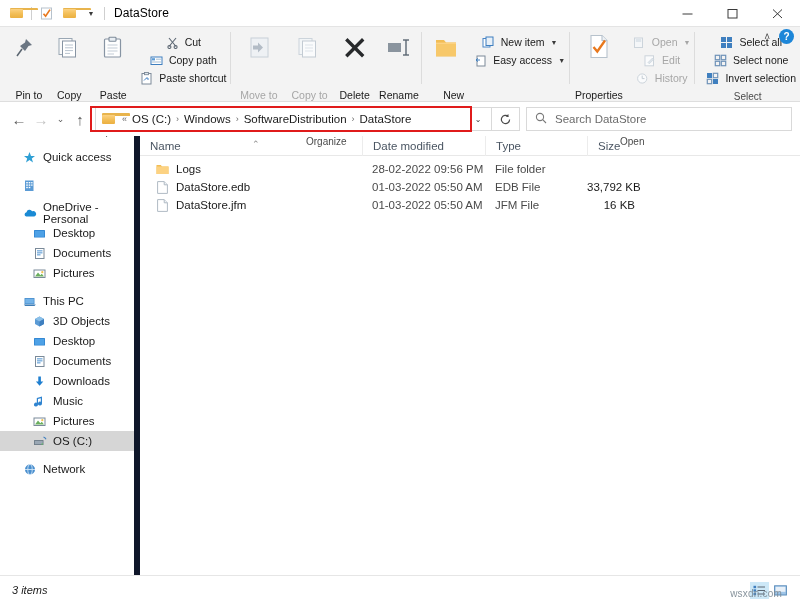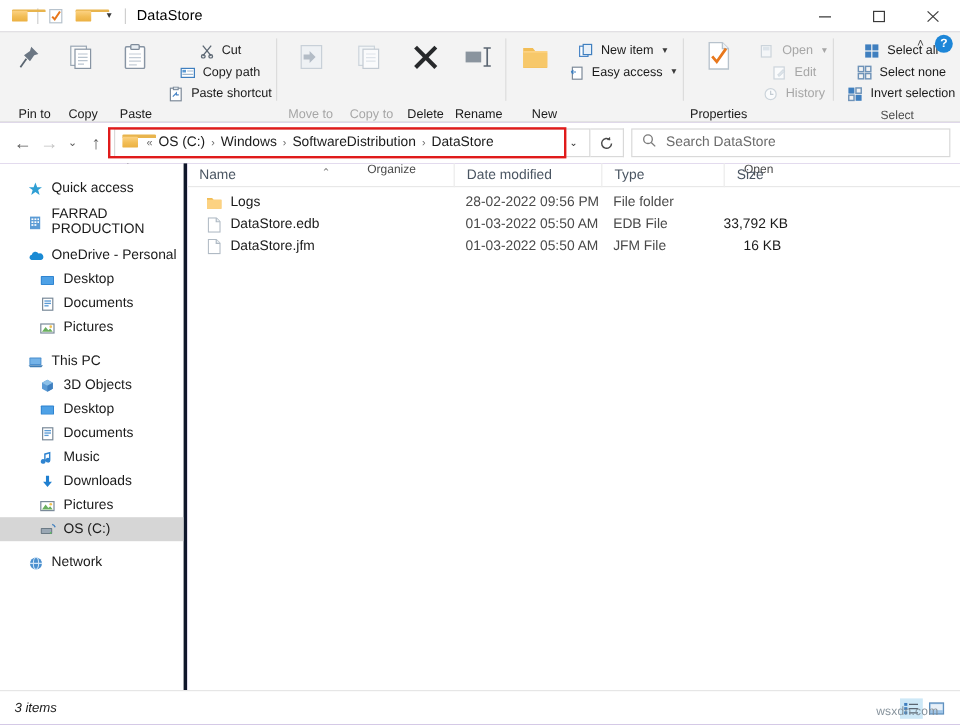--- a/index.html
+++ b/index.html
@@ -68,21 +68,21 @@
   .crumb { padding:0 3px; }
   .crumb-sep { color:#6a6a6a; font-size:9px; padding:0 2px; }
   .crumb-dd { width:18px; text-align:center; font-size:8px; color:#3a3a3a; }
   .refresh { width:28px; height:24px; border:1px solid #d9d9d9; border-left:none; display:flex; align-items:center; justify-content:center; }
   .searchbox { width:266px; height:24px; border:1px solid #d9d9d9; display:flex; align-items:center; padding-left:8px; gap:8px; margin-left:6px; }
   .searchbox .ph { font-size:11.5px; color:#6b6b6b; }
   .redbox { position:absolute; left:90px; top:4px; width:382px; height:26px; border:2.5px solid #e01b1b; pointer-events:none; }
 
   
   .main { flex:1; display:flex; min-height:0; }
-  .navpane { width:156px; background:#fff; border-right:3px solid #0f172a; padding-top:11px; overflow:hidden; }
+  .navpane { width:140px; background:#fff; border-right:6px solid #0f172a; padding-top:11px; overflow:hidden; }
   .navitem { height:20px; display:flex; align-items:center; gap:6px; font-size:11.5px; color:#1a1a1a; padding-left:22px; }
   .navitem.indent { padding-left:32px; }
   .navitem.selected { background:#d6d6d6; }
   .navgap { height:8px; }
   .navicon { width:15px; height:15px; display:flex; align-items:center; justify-content:center; flex:0 0 15px; }
 
   .content { flex:1; display:flex; flex-direction:column; background:#fff; min-width:0; }
   .colhdr { height:20px; display:flex; align-items:center; border-bottom:1px solid #e8e8e8; position:relative; }
   .col { font-size:11.5px; color:#4a5562; padding-left:10px; height:20px; line-height:20px; border-left:1px solid #ececec; position:relative; }
   .col:first-child { border-left:none; }
@@ -503,21 +503,20 @@
                 <rect x="5.7" y="3" width="1.6" height="1.4"></rect>
                 <rect x="8.2" y="3" width="1.3" height="1.4"></rect>
                 <rect x="3.2" y="5.4" width="1.6" height="1.4"></rect>
                 <rect x="5.7" y="5.4" width="1.6" height="1.4"></rect>
                 <rect x="8.2" y="5.4" width="1.3" height="1.4"></rect>
                 <rect x="3.2" y="7.8" width="1.6" height="1.4"></rect>
                 <rect x="5.7" y="7.8" width="1.6" height="1.4"></rect>
               </g>
             </svg>
         </span>
-        <span>FARRAD PRODUCTION</span>
       </div>
 
       <div class="navgap"></div>
       <div class="navitem">
         <span class="navicon">
           <svg width="14" height="13" viewBox="0 0 14 13">
               <path d="M3.2 9.6 a2.2 2.2 0 0 1 0.3 -4.3 a3 3 0 0 1 5.6 -1 a2.4 2.4 0 0 1 2.2 5.3 z" fill="#1a8ad4"></path>
             </svg>
         </span>
         <span>OneDrive - Personal</span>
@@ -594,32 +593,32 @@
                 <rect x="4" y="5.3" width="5.5" height="1.1"></rect>
                 <rect x="4" y="7.3" width="3.5" height="1.1"></rect>
               </g>
             </svg>
         </span>
         <span>Documents</span>
       </div>
       <div class="navitem indent">
         <span class="navicon">
           <svg width="13" height="13" viewBox="0 0 13 13">
+              <path d="M5.3 1.5 h2.6 v5 h2.4 L6.6 10.8 L2.9 6.5 h2.4 Z" fill="#1f7fd0"></path>
+            </svg>
+        </span>
+        <span>Downloads</span>
+      </div>
+      <div class="navitem indent">
+        <span class="navicon">
+          <svg width="13" height="13" viewBox="0 0 13 13">
               <path d="M9 1.5 v7 a2 2 0 1 1 -1.2 -1.8 V3.2 L5 4 v5.5 a2 2 0 1 1 -1.2 -1.8 V3 Z" fill="#2f84d0"></path>
             </svg>
         </span>
         <span>Music</span>
-      </div>
-      <div class="navitem indent">
-        <span class="navicon">
-          <svg width="13" height="13" viewBox="0 0 13 13">
-              <path d="M5.3 1.5 h2.6 v5 h2.4 L6.6 10.8 L2.9 6.5 h2.4 Z" fill="#1f7fd0"></path>
-            </svg>
-        </span>
-        <span>Downloads</span>
       </div>
       <div class="navitem indent">
         <span class="navicon">
           <svg width="13" height="13" viewBox="0 0 13 13">
               <rect x="1" y="3" width="11" height="7.5" fill="#fff" stroke="#7a8a99" stroke-width="1"></rect>
               <path d="M2 9.5 L5 5.5 L7.3 8.3 L8.8 6.8 L11 9.5 Z" fill="#6aaf5e"></path>
               <circle cx="9.3" cy="5.2" r="1.1" fill="#f2c14e"></circle>
             </svg>
         </span>
         <span>Pictures</span>

